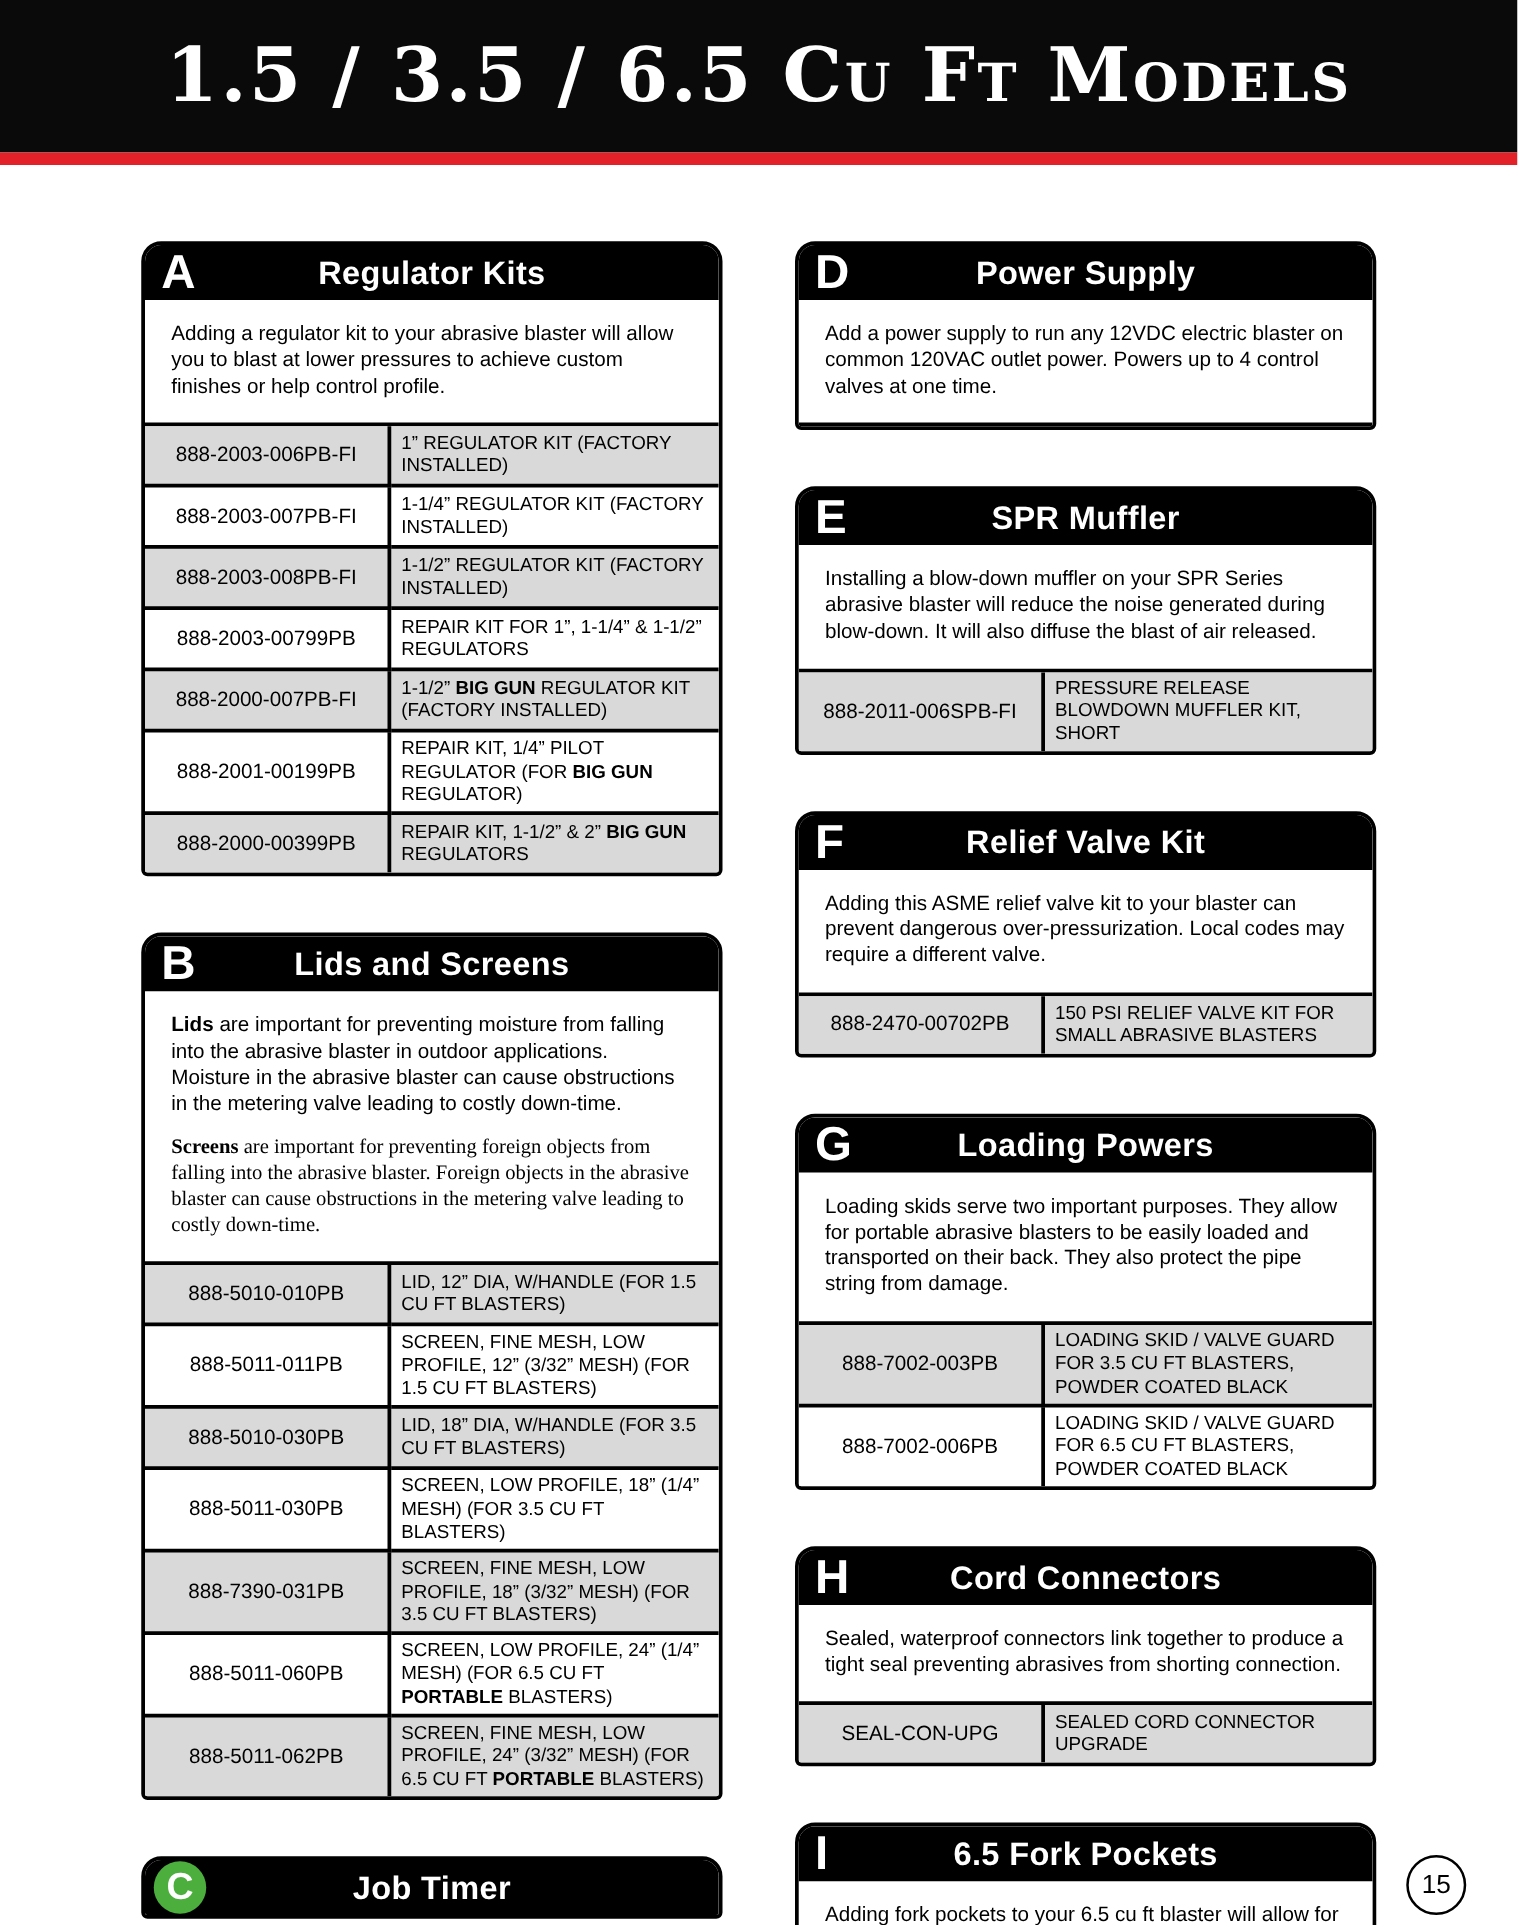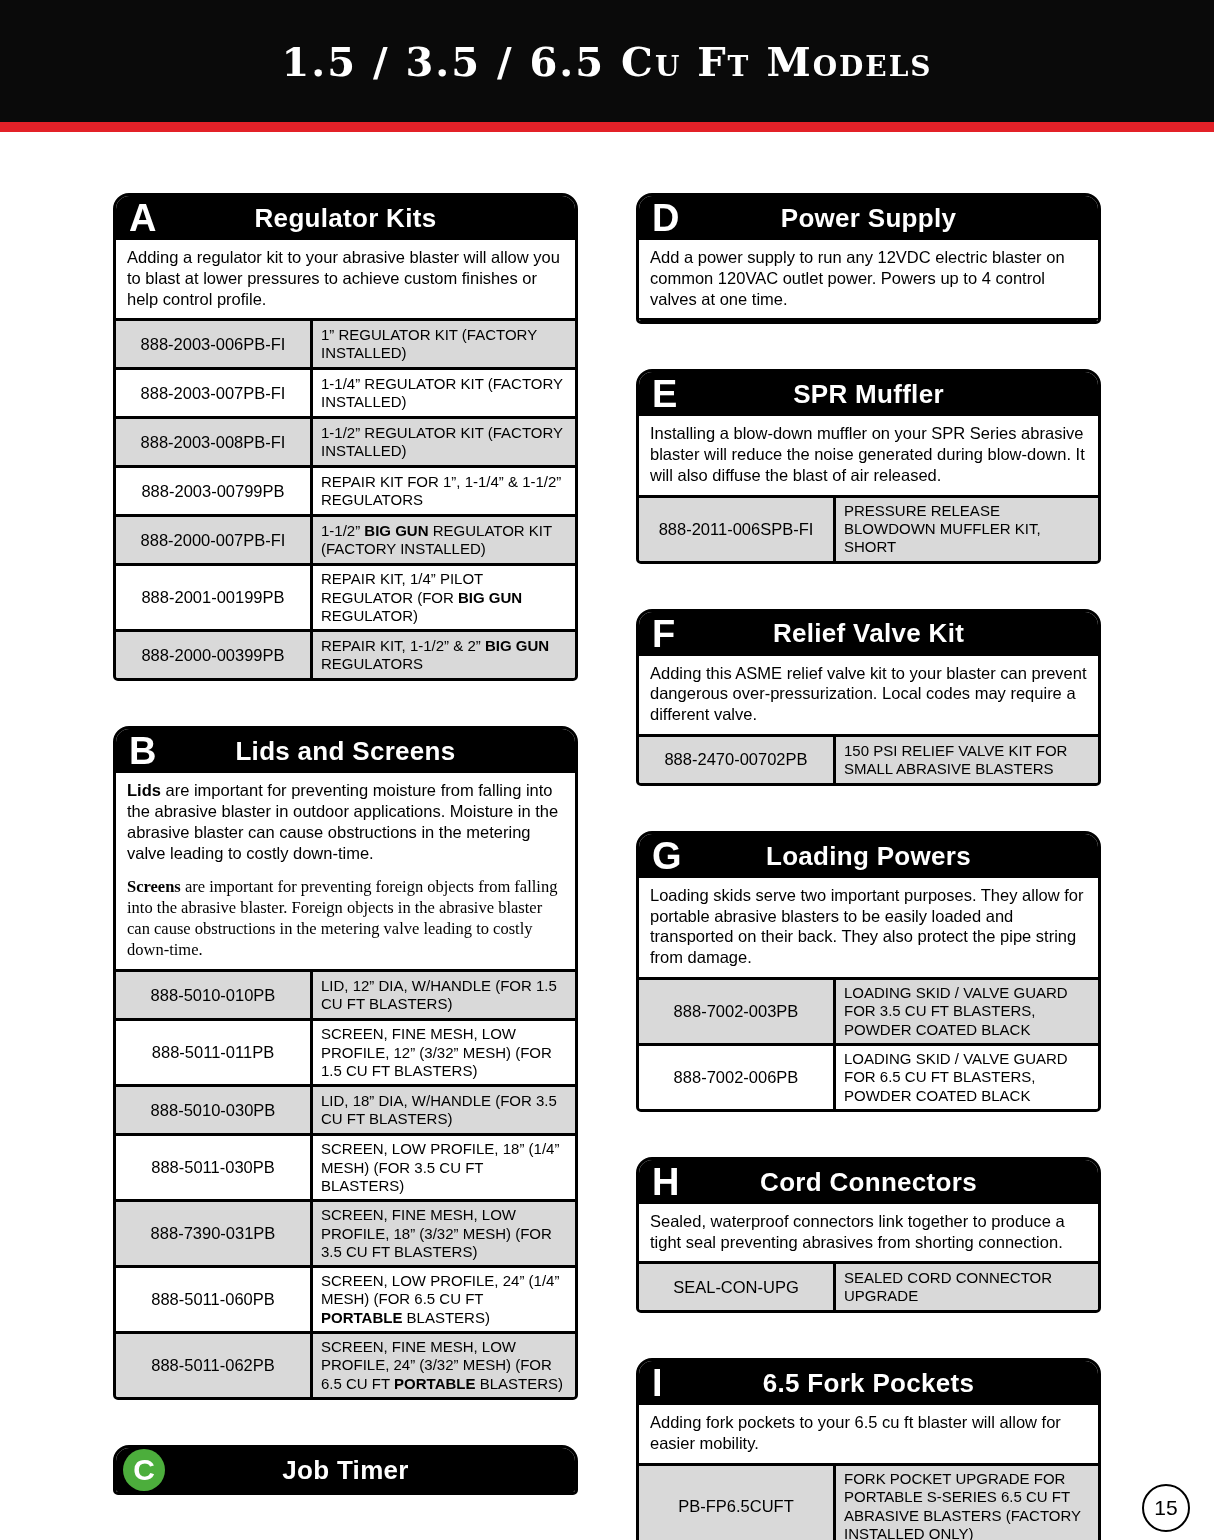--- a/index.html
+++ b/index.html
@@ -12,21 +12,21 @@
   
   .banner {
     height:122px; background:#0a0a0a;
     display:flex; align-items:center; justify-content:center;
   }
   .banner-title {
     color:#fff;
     font-family:"DejaVu Serif", serif;
     font-variant:small-caps;
     font-weight:bold;
-    font-size:40px;
+    font-size:60px;
     letter-spacing:2px;
     white-space:nowrap;
   }
   .red-stripe { height:10px; background:var(--accent-red, #e32128); }
 
   
   .content { display:flex; padding:61px 0 0 113px; gap:58px; }
   .col { width:465px; display:flex; flex-direction:column; }
 
   
@@ -57,37 +57,37 @@
   }
   .panel-title {
     margin:0; color:#fff; font-size:26px; font-weight:bold;
     letter-spacing:0.3px; line-height:1.1; text-align:right;
   }
   .panel-desc {
     background:#fff; padding:7px 11px 9px;
     border-bottom:3px solid #000;
     font-size:16.5px; line-height:1.26;
   }
-  .panel-desc p { margin:0; }
+  .panel-desc p { margin:10px; }
   .panel-desc p + p { margin-top:14px;font-family:Liberation Serif, serif; }
 
   
   .parts-table { width:100%; border-collapse:collapse; border:hidden; }
   .parts-table td { border:3px solid #000; vertical-align:middle; height:38px; }
   .parts-table tr:nth-child(odd)  { background:#d9d9d9; }
   .parts-table tr:nth-child(even) { background:#ffffff; }
   td.part {
     width:160px; text-align:center;
     font-size:16.5px; padding:3px 17px; white-space:nowrap;
   }
   td.desc { font-size:15px; padding:4px 8px; line-height:1.22; }
 
   
   .page-number {
-    position:absolute; right:24px; bottom:8px;
+    position:absolute; right:41px; bottom:8px;
     width:44px; height:44px;
     border:2.5px solid #000; border-radius:50%;
     display:flex; align-items:center; justify-content:center;
     font-size:21px; background:#fff;
   }
 </style>
 </head>
 <body style="--accent-red: #e32128; --badge-green: #4cae3c;">
 
 <header class="banner">

